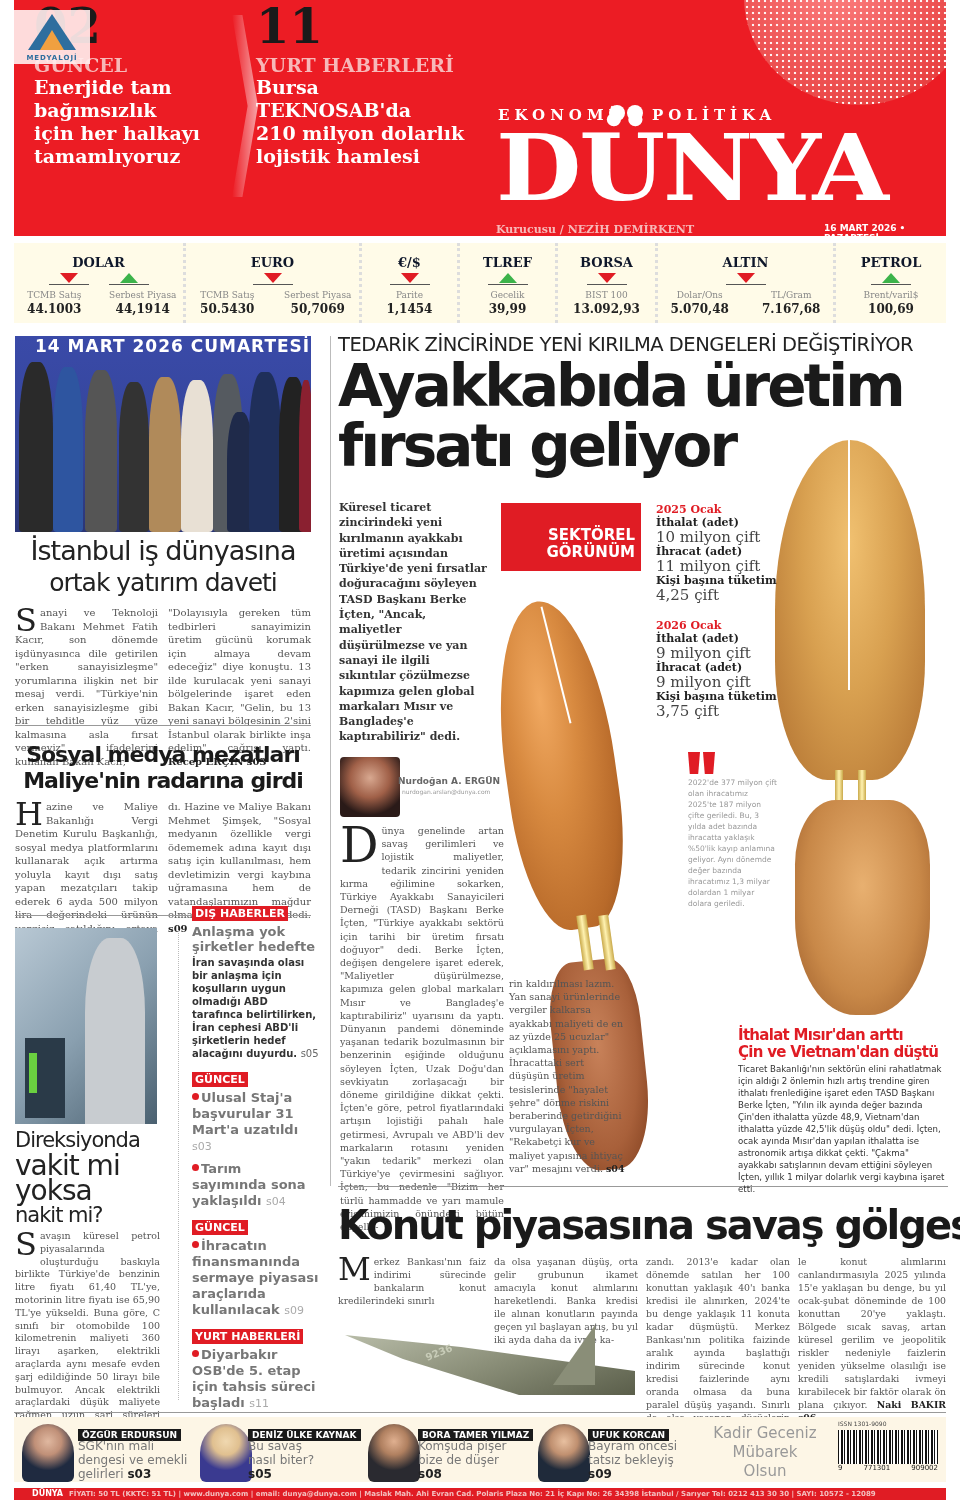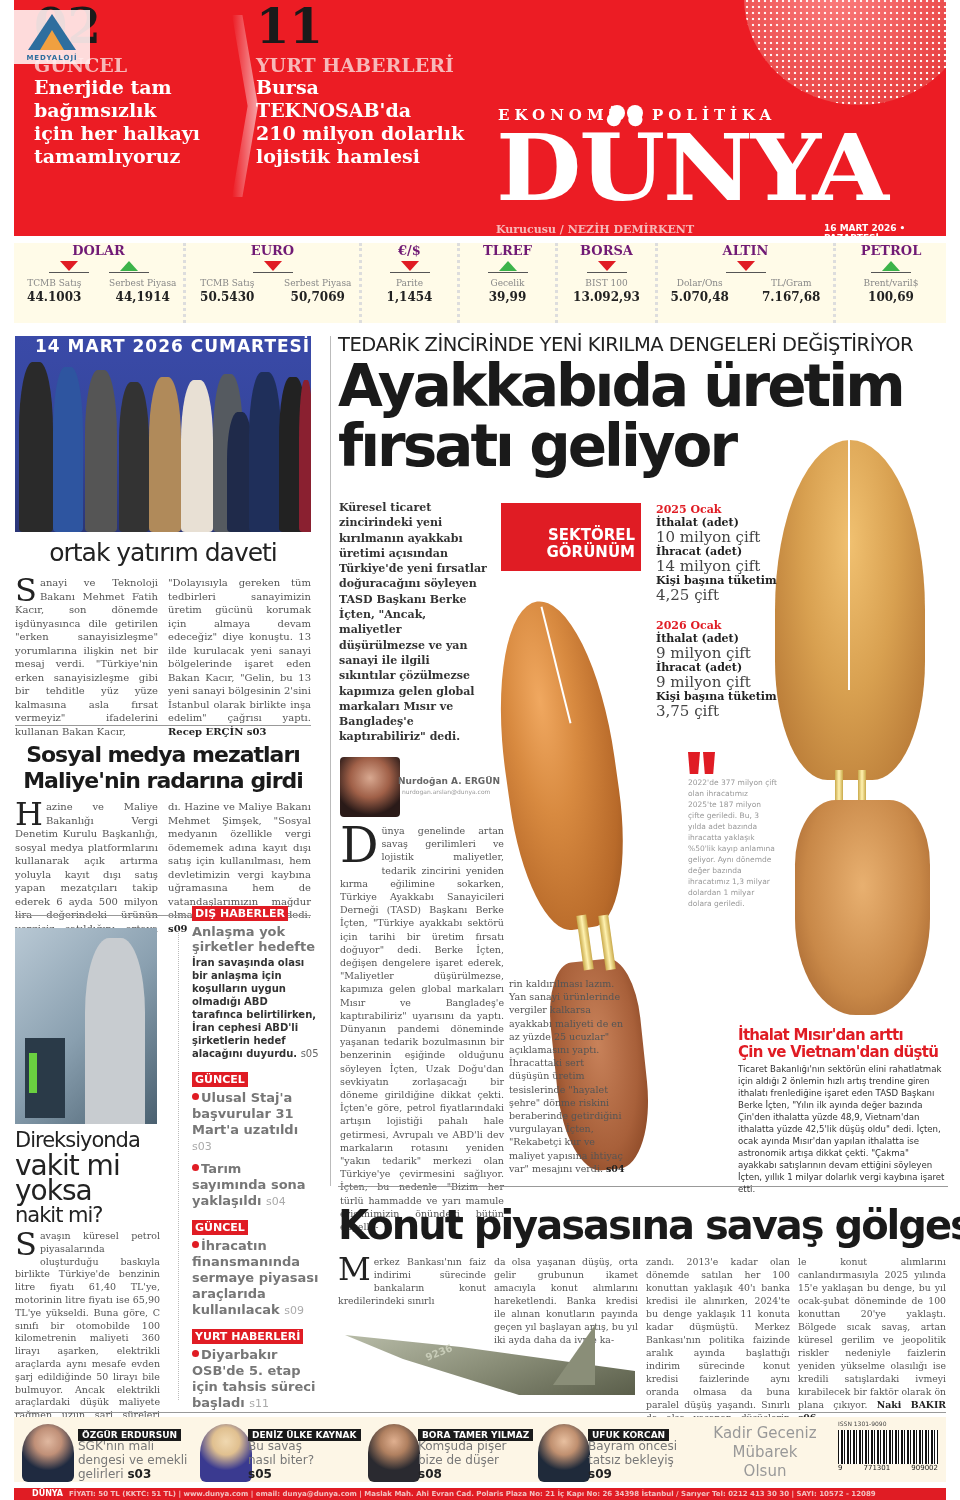--- a/index.html
+++ b/index.html
@@ -17,21 +17,21 @@
 .globe{left:730px;top:-110px;width:230px;height:215px;border-radius:50%;background:radial-gradient(circle at 40% 40%,#ff8080 0,#f04848 40%,#e02a2a 70%);opacity:.95;background-image:radial-gradient(circle,#fff 1.2px,transparent 1.6px),radial-gradient(circle at 40% 40%,#ff8a8a,#e02a2a);background-size:6px 6px,100% 100%}
 .ek{left:498px;top:108px;font:bold 15px "DejaVu Serif",serif;color:#fff;letter-spacing:5px}
 .dots{left:607px;top:106px}
 .dots span{display:inline-block;width:16px;height:16px;border-radius:50%;background:#fff;margin-right:2px}
 .dunya{left:494px;top:122px;font:900 92px "DejaVu Serif",serif;color:#fff;letter-spacing:-2px;line-height:1;transform:scaleX(1.07);transform-origin:left}
 .founder{left:496px;top:223px;font:bold 11px "DejaVu Serif",serif;color:#f7b8b8}
 .date{left:826px;top:223px;font:bold 9px "DejaVu Sans",sans-serif;color:#fff}
 .markets{left:14px;top:243px;width:932px;height:80px;background:#fffbe8;display:flex}
 .mkt{position:relative;height:80px;border-right:3px dotted #ddd;text-align:center}
 .mkt:last-child{border-right:none}
-.mkt .t{font:bold 13px "DejaVu Serif",serif;color:#701a75;}
+.mkt .t{font:bold 13px "DejaVu Serif",serif;color:#0f172a;margin-top:12px}
 .mkt .cols{display:flex;justify-content:center;gap:8px}
 .mkt .col{flex:1}
 .mkt .lbl{font:9px "DejaVu Serif",serif;color:#888;margin-top:4px}
 .mkt .v{font:bold 12px "DejaVu Serif",serif;color:#222;margin-top:2px}
 .arrow-down{width:0;height:0;border-left:9px solid transparent;border-right:9px solid transparent;border-top:10px solid #e01c24;margin:0 auto}
 .arrow-up{width:0;height:0;border-left:9px solid transparent;border-right:9px solid transparent;border-bottom:10px solid #3cb34a;margin:0 auto}
 .arr-wrap{height:14px;display:flex;justify-content:center;align-items:center;gap:20px;margin-top:2px}
 .arr-wrap .line{border-bottom:1px solid #555;width:40px;padding-bottom:1px}
 .photo1{left:15px;top:336px;width:296px;height:196px;background:linear-gradient(180deg,#3a4aa8 0,#34459a 60%,#2a3576 100%);overflow:hidden}
 .photo1 .banner{position:absolute;left:20px;top:0;font:bold 17px "DejaVu Sans",sans-serif;color:#fff;letter-spacing:1px}
@@ -208,20 +208,21 @@
   <div class="person" style="left:104px;width:30px;height:150px;background:#333"></div>
   <div class="person" style="left:134px;width:32px;height:155px;background:#b08a5a"></div>
   <div class="person" style="left:166px;width:32px;height:152px;background:#e8e0d4"></div>
   <div class="person" style="left:198px;width:30px;height:158px;background:#555a60"></div>
   <div class="person" style="left:212px;width:26px;height:120px;background:#1f2a4a"></div>
   <div class="person" style="left:234px;width:32px;height:160px;background:#1f2f5a"></div>
   <div class="person" style="left:264px;width:28px;height:155px;background:#222"></div>
   <div class="person" style="left:284px;width:14px;height:152px;background:#8a2030"></div>
 </div>
 <div class="abs" style="left:15px;top:536px;width:296px">
+  <div class="h-light" style="font-size:27px;line-height:30px;letter-spacing:-1px;text-align:center">İstanbul iş dünyasına</div>
   <div class="h-light" style="font-size:25px;line-height:34px;letter-spacing:-1px;text-align:center">ortak yatırım daveti</div>
   <div style="display:flex;gap:10px;margin-top:6px">
     <div class="body" style="flex:1"><span class="drop">S</span><span>anayi ve Teknoloji Bakanı Mehmet Fatih Kacır, son dönemde işdünyasınca dile getirilen "erken sanayisizleşme" yorumlarına ilişkin net bir mesaj verdi. "Türkiye'nin erken sanayisizleşme gibi bir tehditle yüz yüze kalmasına asla fırsat vermeyiz" ifadelerini kullanan Bakan Kacır,</span></div>
     <div class="body" style="flex:1"><span>"Dolayısıyla gereken tüm tedbirleri sanayimizin üretim gücünü korumak için almaya devam edeceğiz" diye konuştu. 13 ilde kurulacak yeni sanayi bölgelerinde işaret eden Bakan Kacır, "Gelin, bu 13 yeni sanayi bölgesinin 2'sini İstanbul olarak birlikte inşa edelim" çağrısı yaptı.</span> <b>Recep ERÇİN s03</b></div>
   </div>
 </div>
 <div class="abs hr" style="left:15px;top:725px;width:296px"></div>
 
 <div class="abs" style="left:15px;top:742px;width:296px">
   <div class="h-bold" style="font-size:22px;line-height:26px;text-align:center">Sosyal medya mezatları</div>
@@ -293,21 +294,21 @@
 <div class="abs" style="left:501px;top:503px;width:140px;height:68px;background:#e01c24;padding:24px 6px 0 0;text-align:right">
   <div style="font:bold 15px 'DejaVu Sans',sans-serif;color:#fff;line-height:17px">SEKTÖREL</div>
   <div style="font:bold 15px 'DejaVu Sans',sans-serif;color:#fff;line-height:17px">GÖRÜNÜM</div>
 </div>
 
 <div class="abs stats" style="left:656px;top:497px;width:130px">
   <div class="y">2025 Ocak</div>
   <div class="k">İthalat (adet)</div>
   <div class="vv">10 milyon çift</div>
   <div class="k">İhracat (adet)</div>
-  <div class="vv">14 milyon çift</div>
+  <div class="vv">11 milyon çift</div>
   <div class="k">Kişi başına tüketim</div>
   <div class="vv">4,25 çift</div>
   <div class="y" style="margin-top:16px">2026 Ocak</div>
   <div class="k">İthalat (adet)</div>
   <div class="vv">9 milyon çift</div>
   <div class="k">İhracat (adet)</div>
   <div class="vv">9 milyon çift</div>
   <div class="k">Kişi başına tüketim</div>
   <div class="vv">3,75 çift</div>
 </div>

